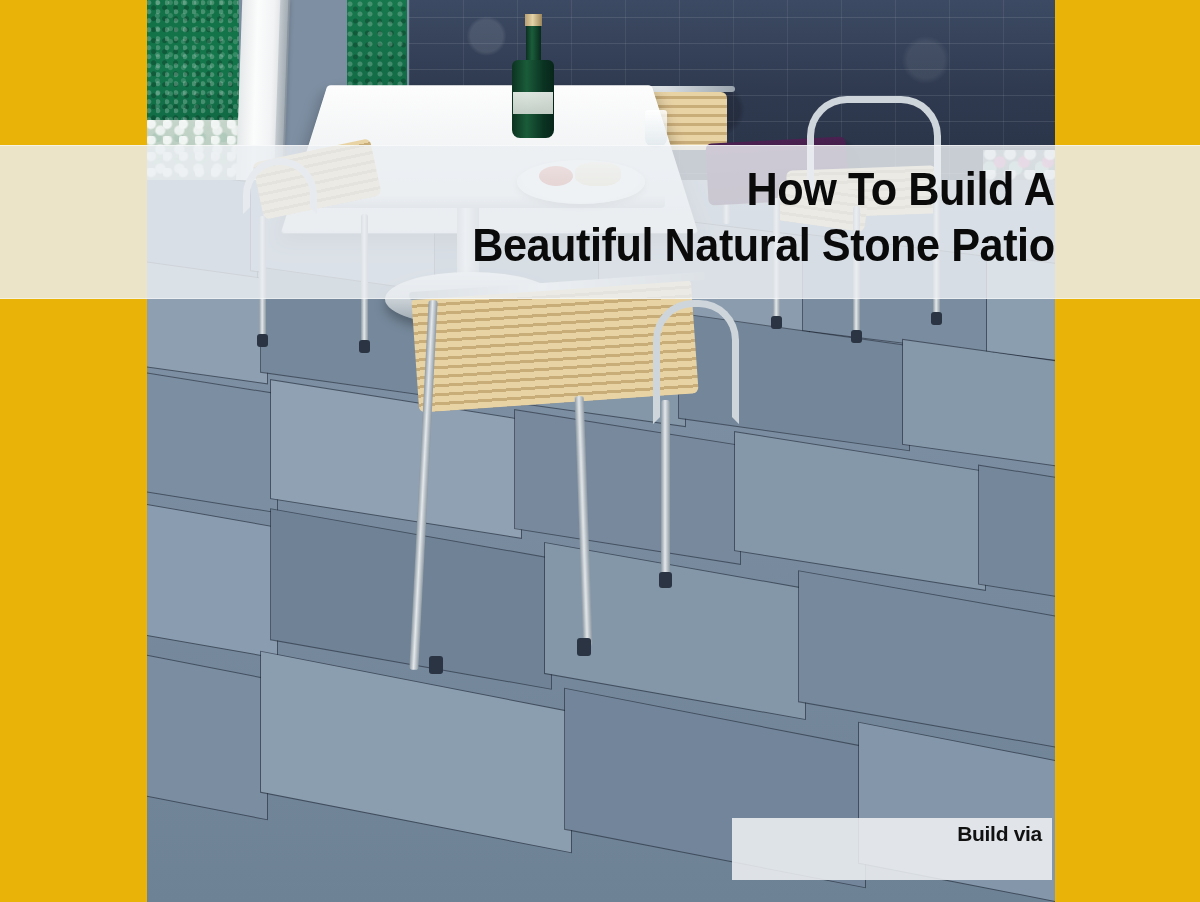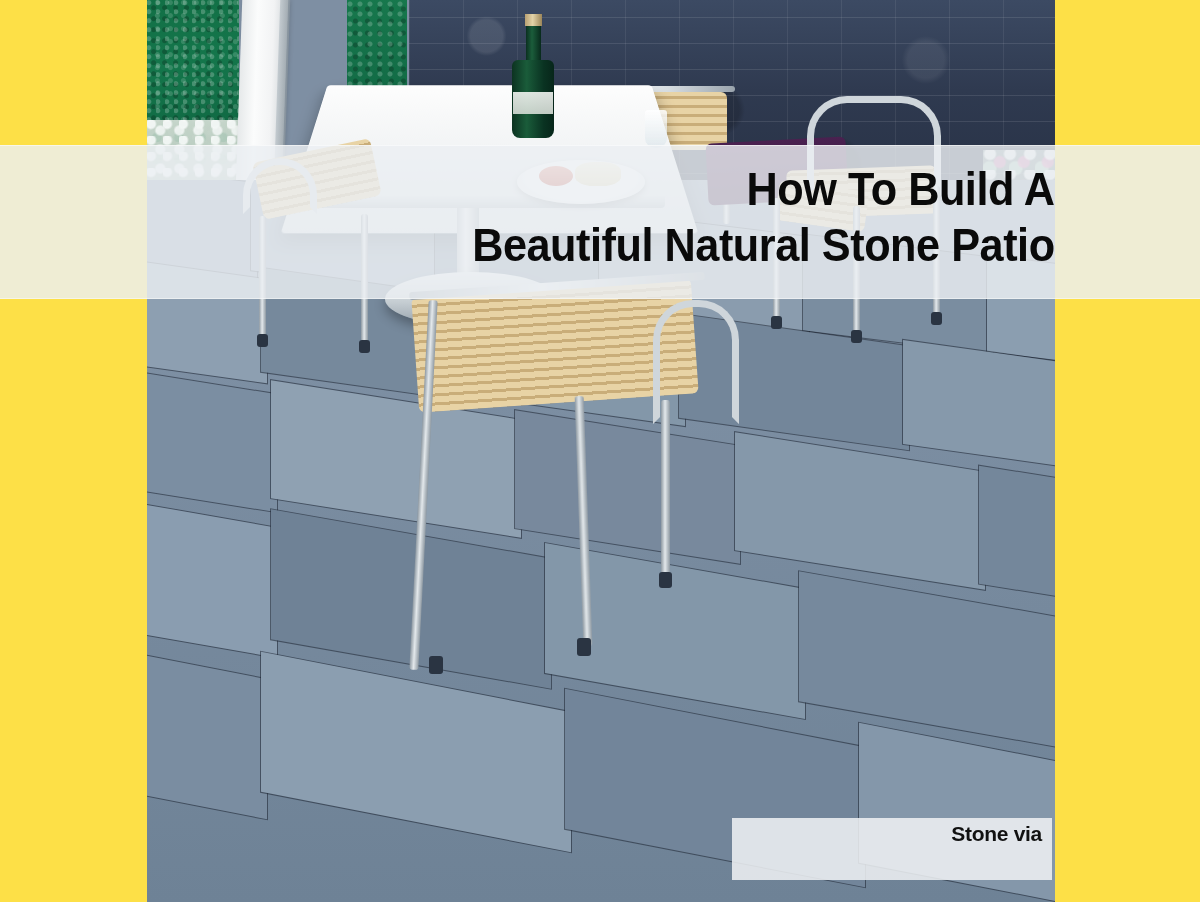--- a/index.html
+++ b/index.html
@@ -5,21 +5,21 @@
   html,body{margin:0;padding:0;}
   body{
     width:1200px;height:902px;
     font-family:"Liberation Sans","DejaVu Sans",sans-serif;
     overflow:hidden;
   }
 
   #stage{
     position:relative;
     width:1200px;height:902px;
-    background:#fde047;
+    background:#eab308;
     overflow:hidden;
   }
 
   
   #photo{
     position:absolute;
     left:147px;top:0;width:908px;height:902px;
     overflow:hidden;
     background:#7e8fa3;
   }
@@ -342,16 +342,16 @@
     <div class="foot" style="left:784px;top:312px;"></div>
   </div>
 
   <div id="band"></div>
   <div id="title">
     <span class="line">How To Build A</span>
     <span class="line">Beautiful Natural Stone Patio</span>
   </div>
 
   <div id="attrib">
-    <span class="l">Stone via</span>
+    <span class="l">Build via</span>
   </div>
 
 </div>
 
 </body></html>

